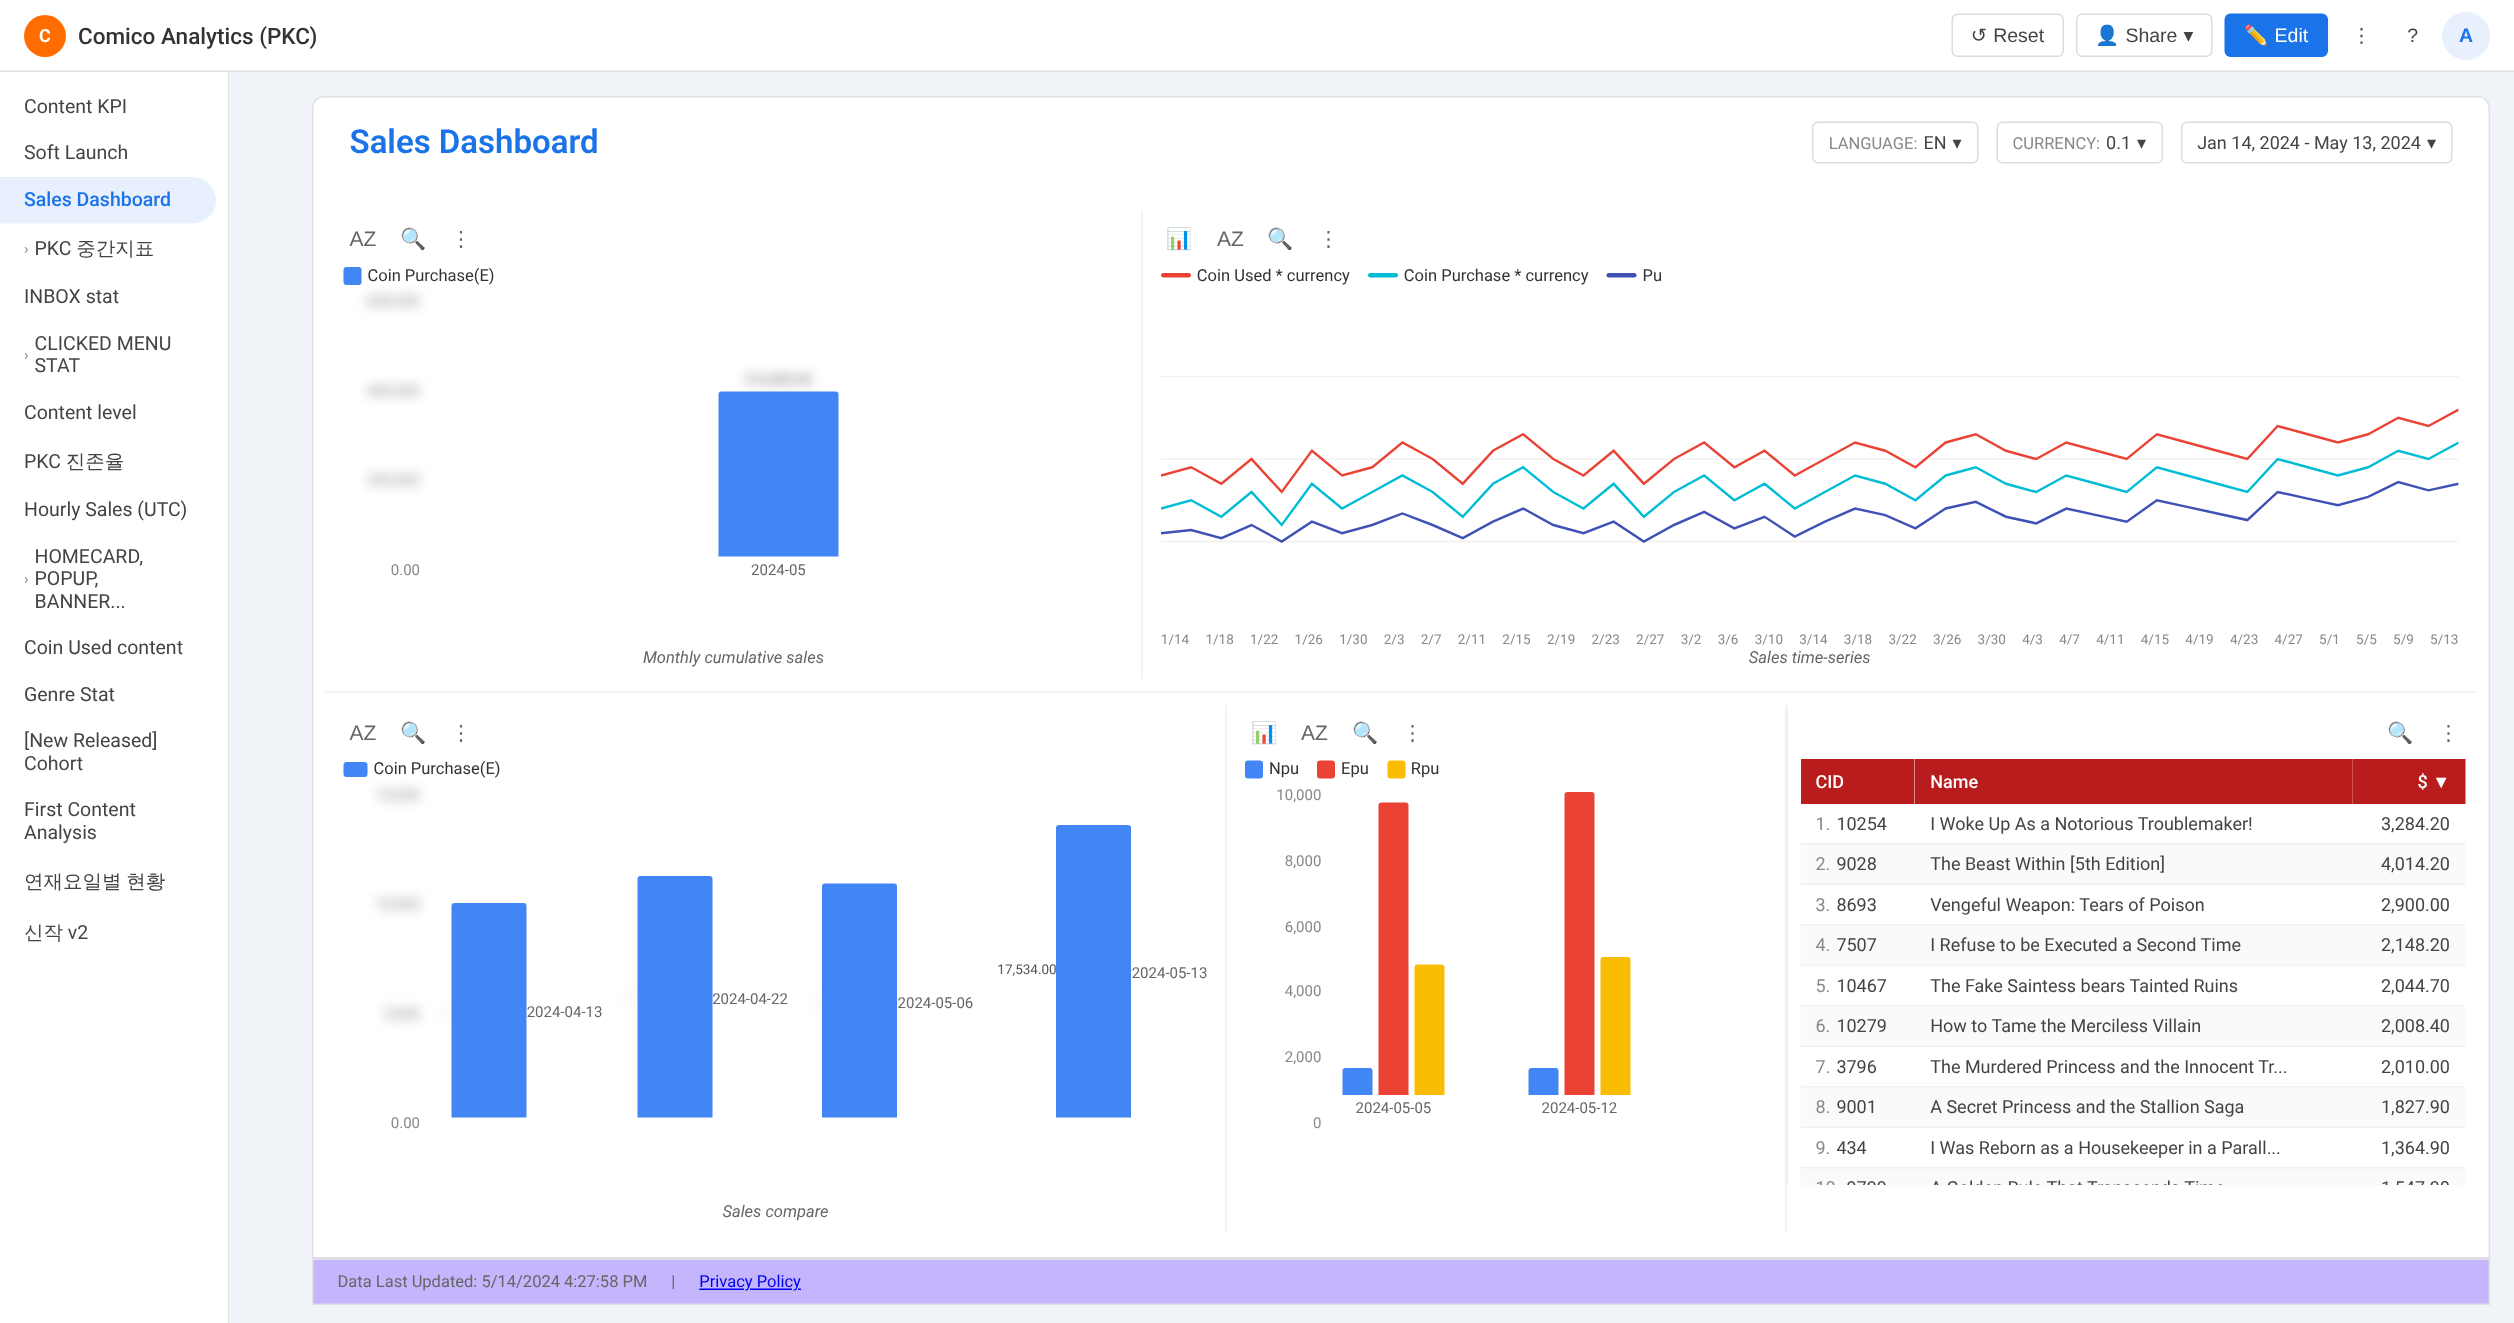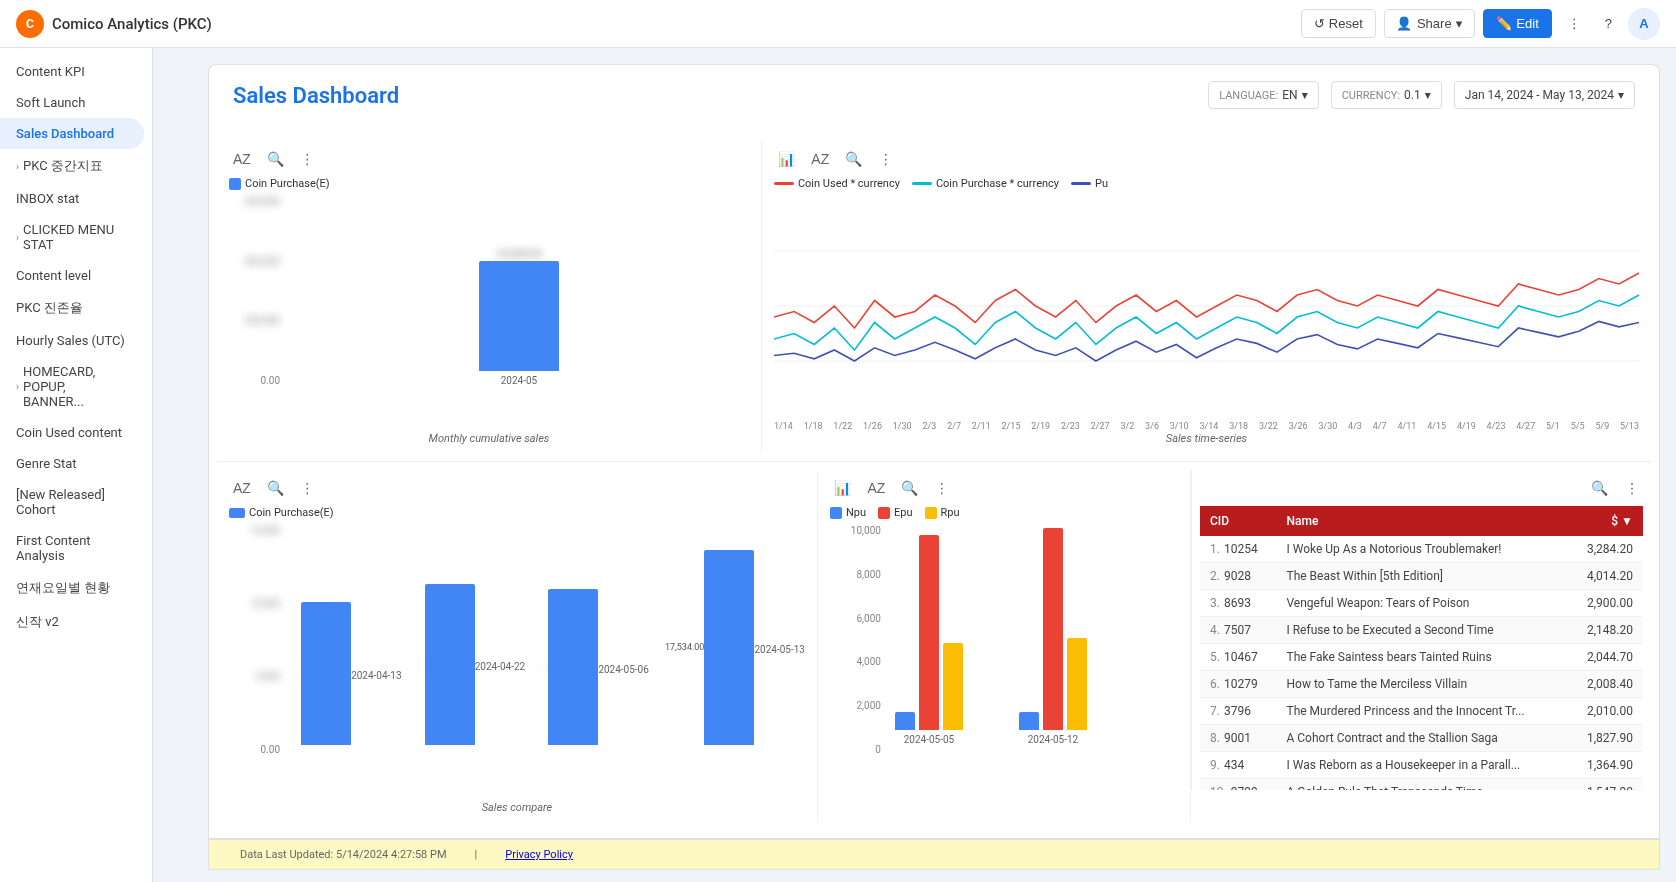--- a/index.html
+++ b/index.html
@@ -347,28 +347,28 @@
       position: relative;
     }
     .grouped-bar-group {
       display: flex;
       align-items: center;
       flex: 1;
     }
 
     
     .dash-footer {
-      background: #fef9c3;
+      background: #c4b5fd;
       border: 1px solid #e0e0e0;
       border-top: 1px solid #e0e0e0;
-      padding: 8px 31px;
+      padding: 8px 16px;
       font-size: 11px;
       color: #666;
       display: flex;
-      gap: 28px;
+      gap: 16px;
       align-items: center;
     }
 
     
     .blurred { filter: blur(4px); user-select: none; }
   </style>
 </head>
 <body>
 
 <nav class="topnav">
@@ -734,21 +734,21 @@
       <td>How to Tame the Merciless Villain</td>
       <td class="num-col">2,008.40</td>
     </tr>
                 <tr>
       <td><span style="color:#888;margin-right:4px;">7.</span>3796</td>
       <td>The Murdered Princess and the Innocent Tr...</td>
       <td class="num-col">2,010.00</td>
     </tr>
                 <tr>
       <td><span style="color:#888;margin-right:4px;">8.</span>9001</td>
-      <td>A Cohort Contract and the Stallion Saga</td>
+      <td>A Secret Princess and the Stallion Saga</td>
       <td class="num-col">1,827.90</td>
     </tr>
                 <tr>
       <td><span style="color:#888;margin-right:4px;">9.</span>434</td>
       <td>I Was Reborn as a Housekeeper in a Parall...</td>
       <td class="num-col">1,364.90</td>
     </tr>
                 <tr>
       <td><span style="color:#888;margin-right:4px;">10.</span>9799</td>
       <td>A Golden Rule That Transcends Time</td>

